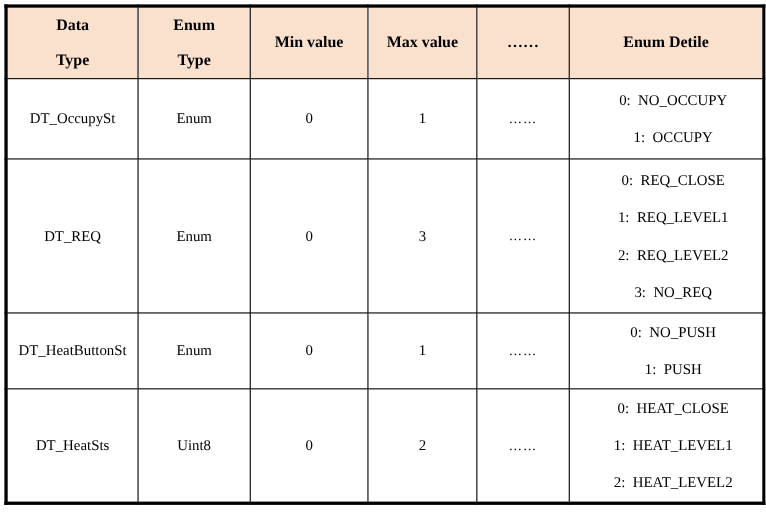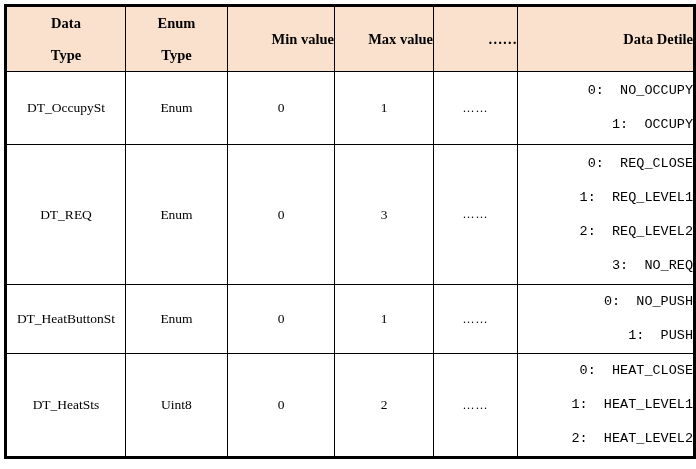--- a/index.html
+++ b/index.html
@@ -34,31 +34,29 @@
   }
   .data-table th {
     background: #fae1ce;
     font-weight: bold;
     font-size: 14.5px;
     white-space: pre-line;
     line-height: 32px;
   }
   .data-table th.single-line {
     line-height: normal;
-    text-align: right;
   }
   tr.header-row      { height: 66px; }
   tr.row-occupyst    { height: 73px; }
   tr.row-req         { height: 140px; }
   tr.row-heatbutton  { height: 69px; }
   tr.row-heatsts     { height: 102px; }
   td.detail-cell {
-    text-align: right;
+    text-align: center;
     padding-left: 13px;
-    font-family: Liberation Mono, monospace;
   }
   .detail-line {
     line-height: 34px;
     white-space: pre;
     font-size: 13.5px;
   }
   td.dots-cell {
     font-size: 12px;
     letter-spacing: 1px;
   }
@@ -78,21 +76,21 @@
     </colgroup>
     <tbody>
       <tr class="header-row">
         <th>Data
 Type</th>
         <th>Enum
 Type</th>
         <th class="single-line">Min value</th>
         <th class="single-line">Max value</th>
         <th class="single-line">……</th>
-        <th class="single-line">Data Detile</th>
+        <th class="single-line">Enum Detile</th>
       </tr>
 
       <tr class="row-occupyst">
         <td>DT_OccupySt</td>
         <td>Enum</td>
         <td>0</td>
         <td>1</td>
         <td class="dots-cell">……</td>
         <td class="detail-cell">
           <div class="detail-line">0:  NO_OCCUPY</div>

